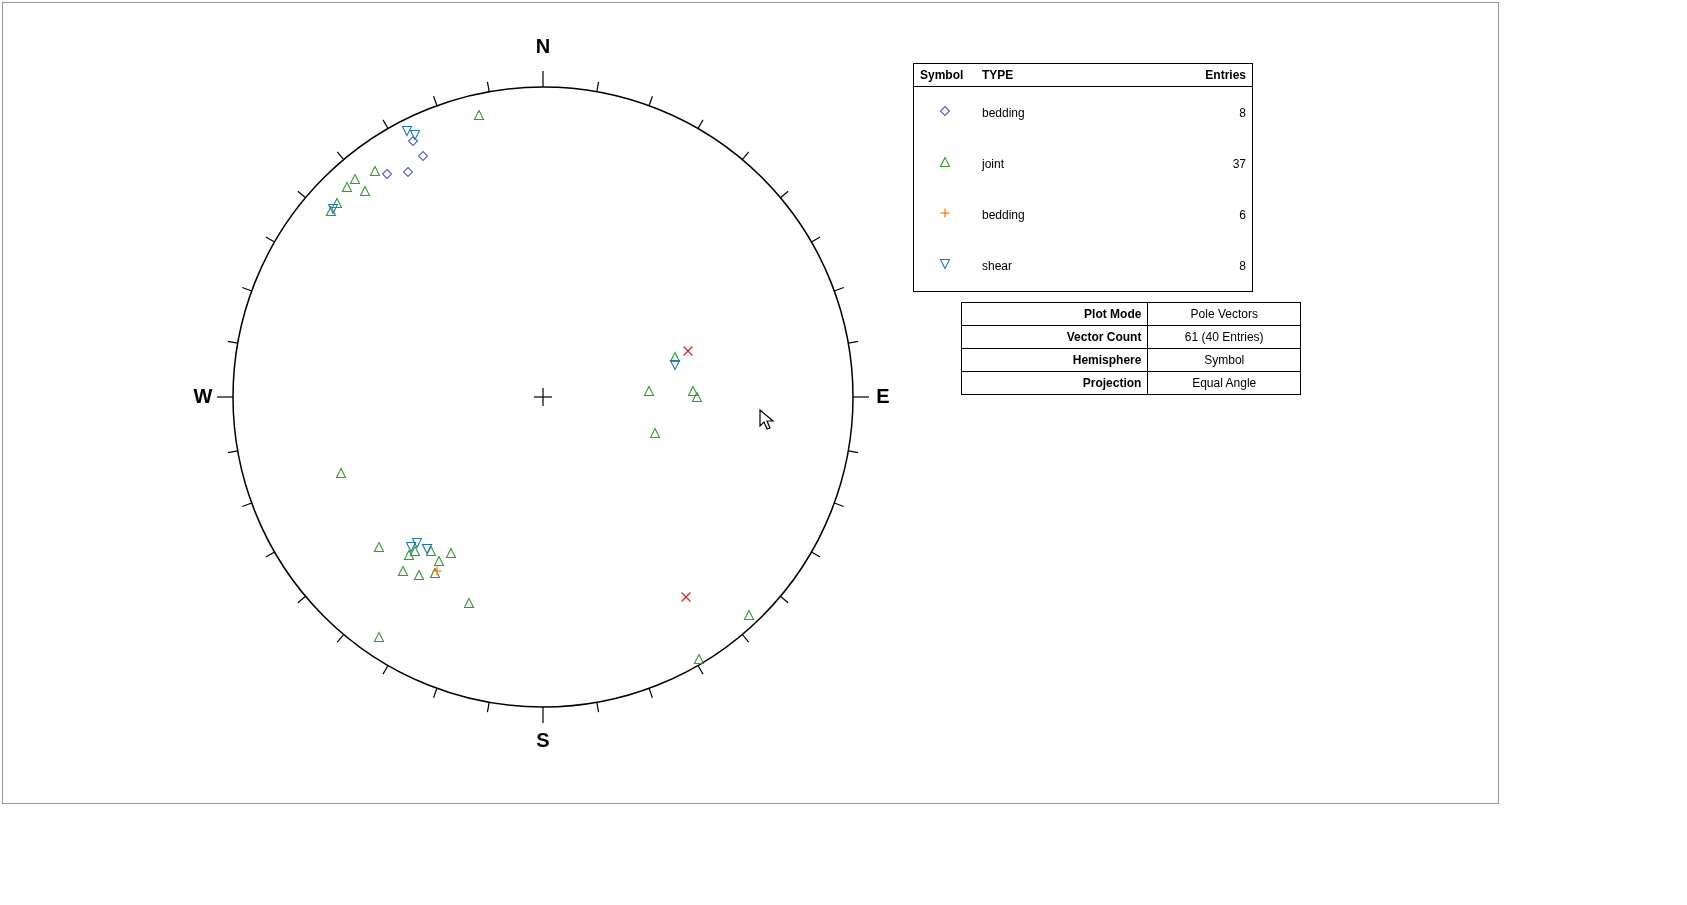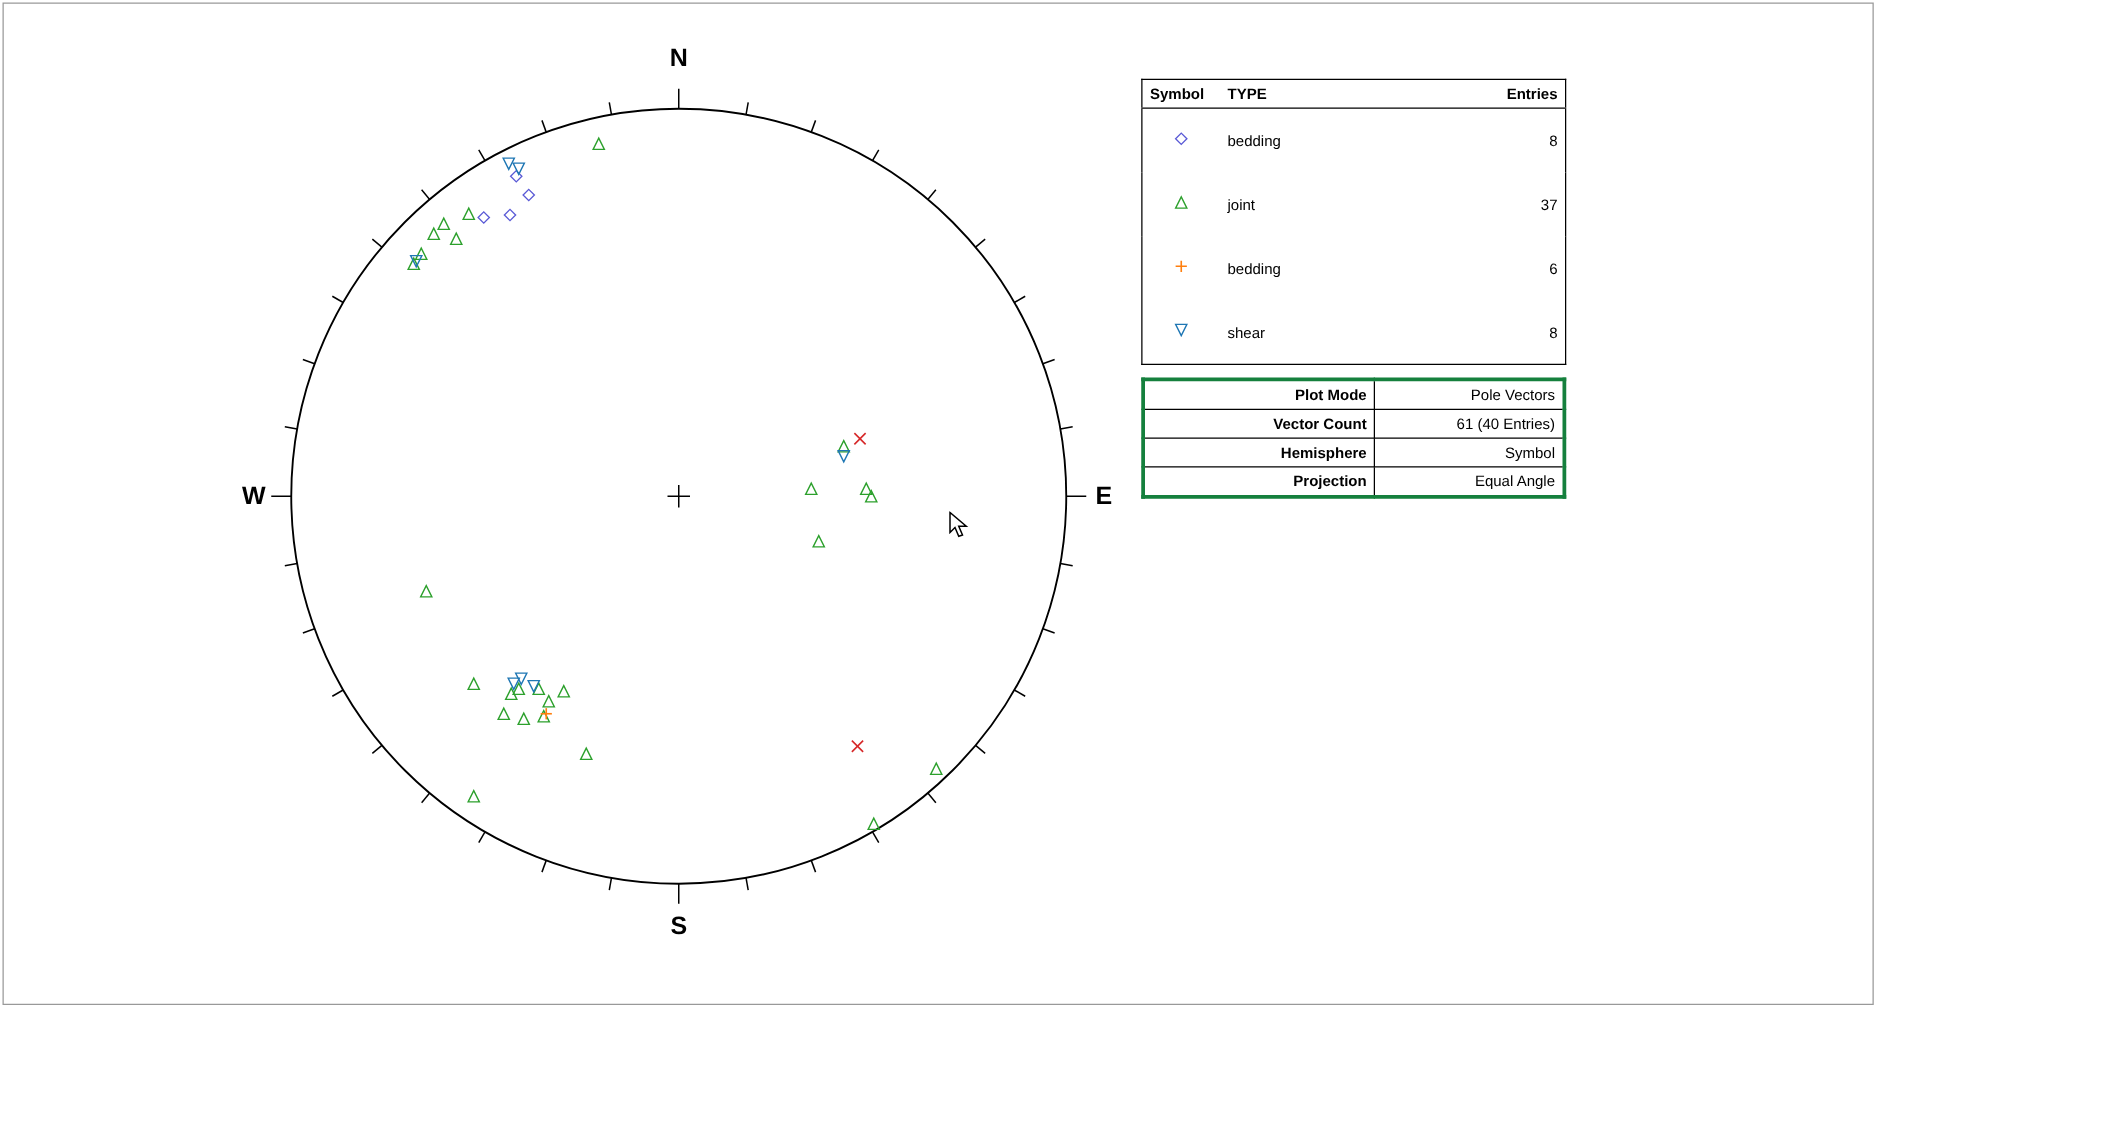--- a/index.html
+++ b/index.html
@@ -60,35 +60,36 @@
   }
   table.legend td.sym {
     text-align: center;
     width: 50px;
   }
   table.legend td.qty {
     text-align: right;
     width: 60px;
   }
   table.meta {
-    border: 3px solid #15803d;
+    border: 1px solid #15803d;
+    margin-left: 48px;
   }
   table.meta td {
     border: 1px solid #000;
     font-size: 12px;
     padding: 3px 6px;
     height: 16px;
   }
   table.meta td.key {
     text-align: right;
     font-weight: bold;
     width: 55%;
   }
   table.meta td.val {
-    text-align: right;
+    text-align: center;
   }
   .cursor {
     position: absolute;
     left: 756px;
     top: 406px;
     width: 18px;
     height: 24px;
     pointer-events: none;
   }
 </style>

